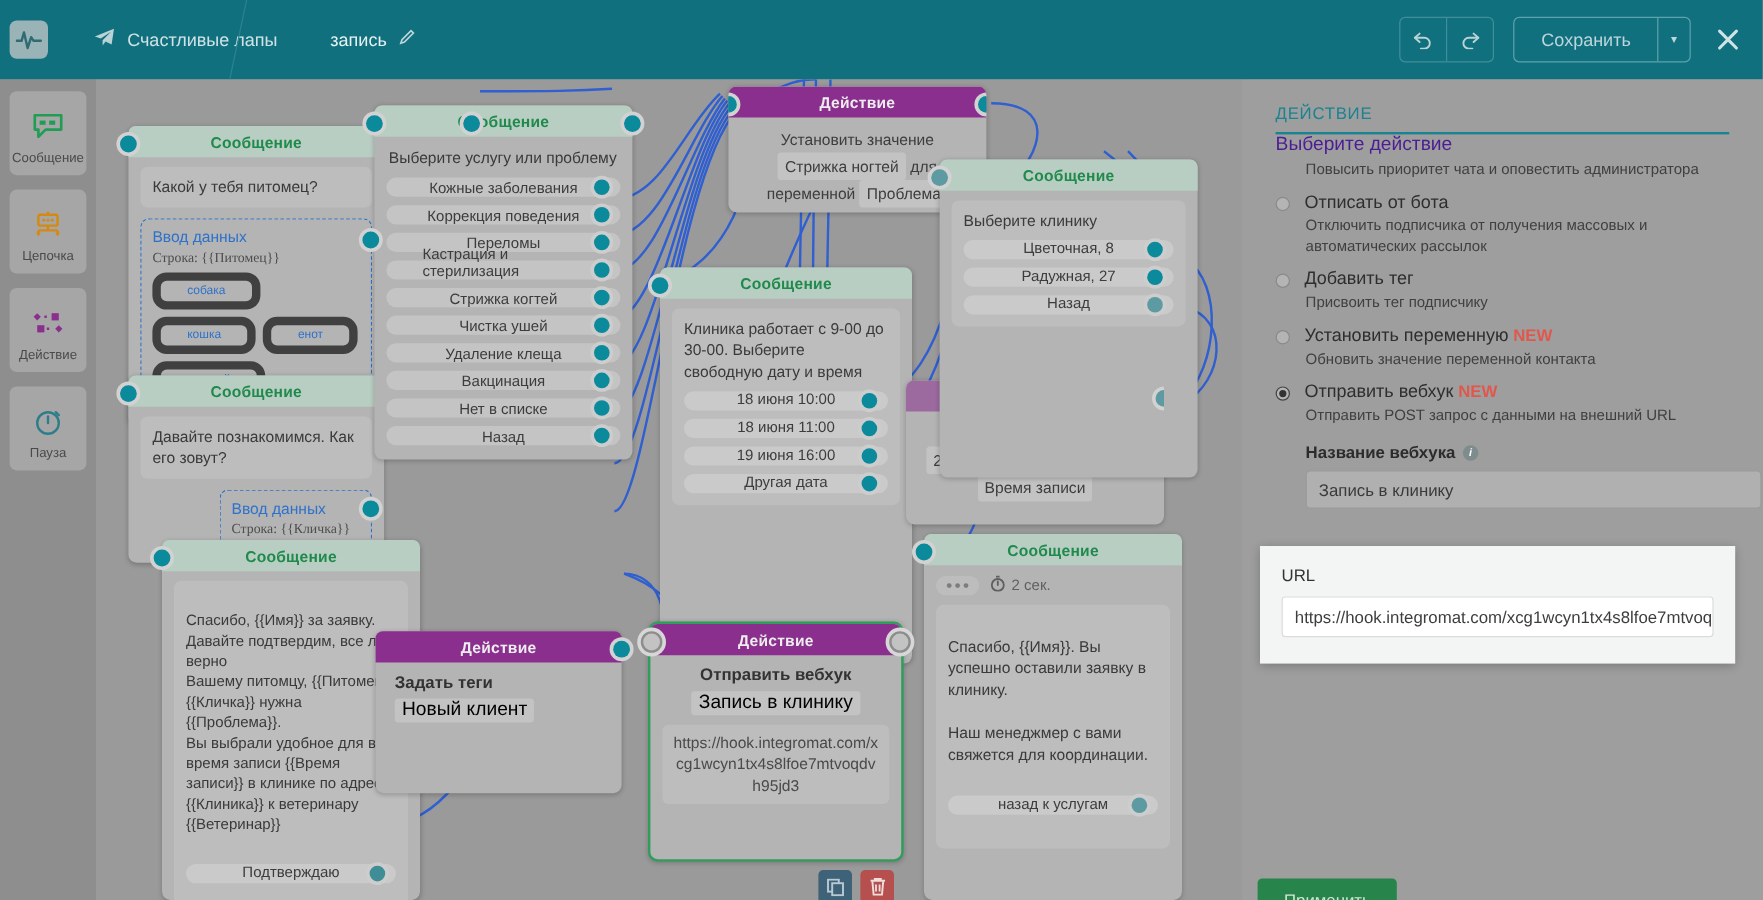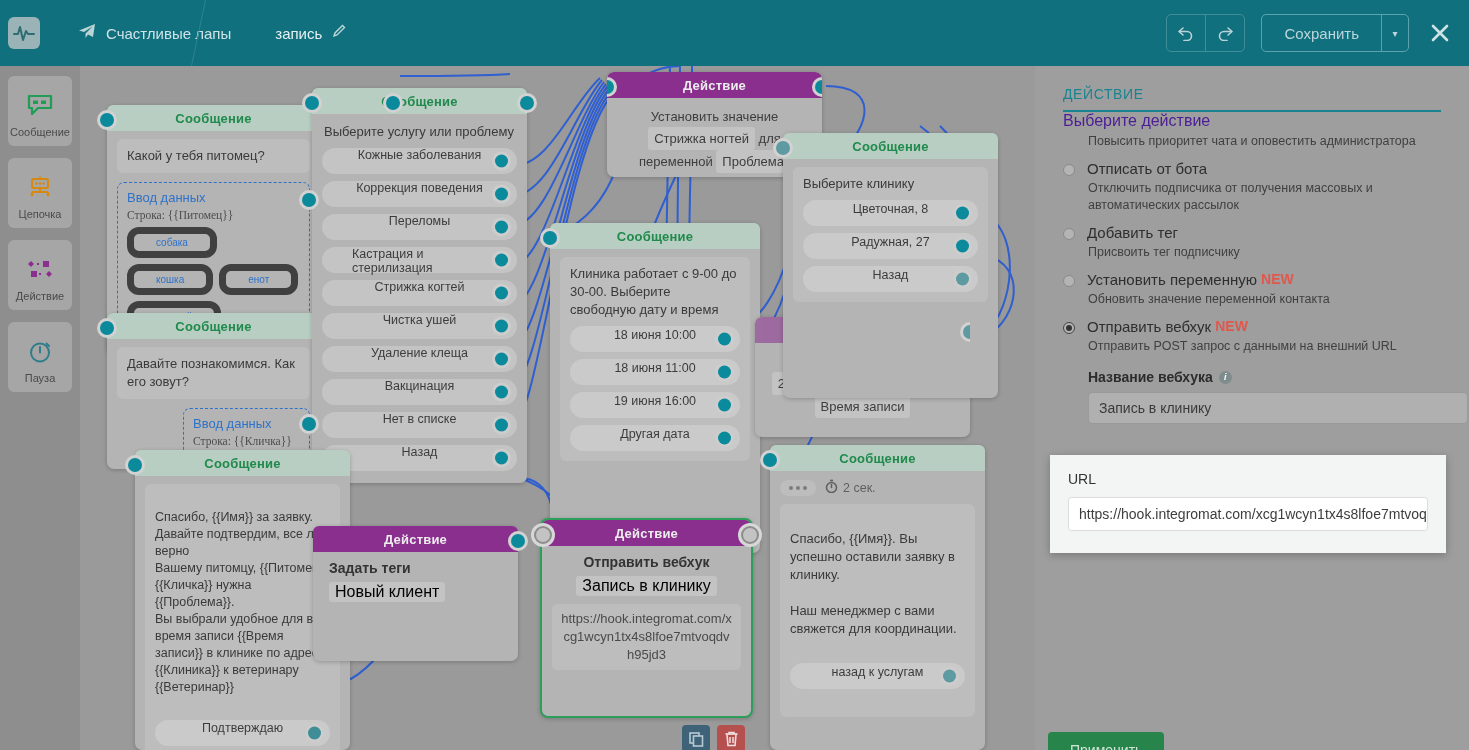--- a/index.html
+++ b/index.html
@@ -74,22 +74,22 @@
     font-size:13px;font-weight:bold;letter-spacing:.2px;
   }
   .hd-msg{background:#b9cec2;color:#1f8a4c;}
   .hd-act{background:#8b2f8f;color:#ededed;}
   .node-bd{padding:8px 10px 12px 10px;}
   .bubble{
     background:#bdbdbd;border-radius:6px;padding:8px 10px;font-size:13px;color:#3a3a3a;
     line-height:18px;
   }
   .opt{
-    background:#c4c4c4;border-radius:16px;height:26px;margin-top:7px;position:relative;
-    display:flex;align-items:flex-start;justify-content:center;font-size:12.5px;color:#3c3c3c;
+    background:#c4c4c4;border-radius:16px;height:16px;margin-top:7px;position:relative;
+    display:flex;align-items:flex-end;justify-content:center;font-size:12.5px;color:#3c3c3c;
     padding:0 30px;cursor:pointer;
   }
   .dot{
     width:13px;height:13px;border-radius:50%;background:#0a8a9b;position:absolute;
     box-shadow:0 0 0 3px #cdcdcd;
   }
   .opt .dot{right:9px;top:50%;transform:translateY(-50%);}
   .port{
     position:absolute;width:14px;height:14px;border-radius:50%;background:#0a8a9b;
     box-shadow:0 0 0 3px #d2d2d2;z-index:5;

